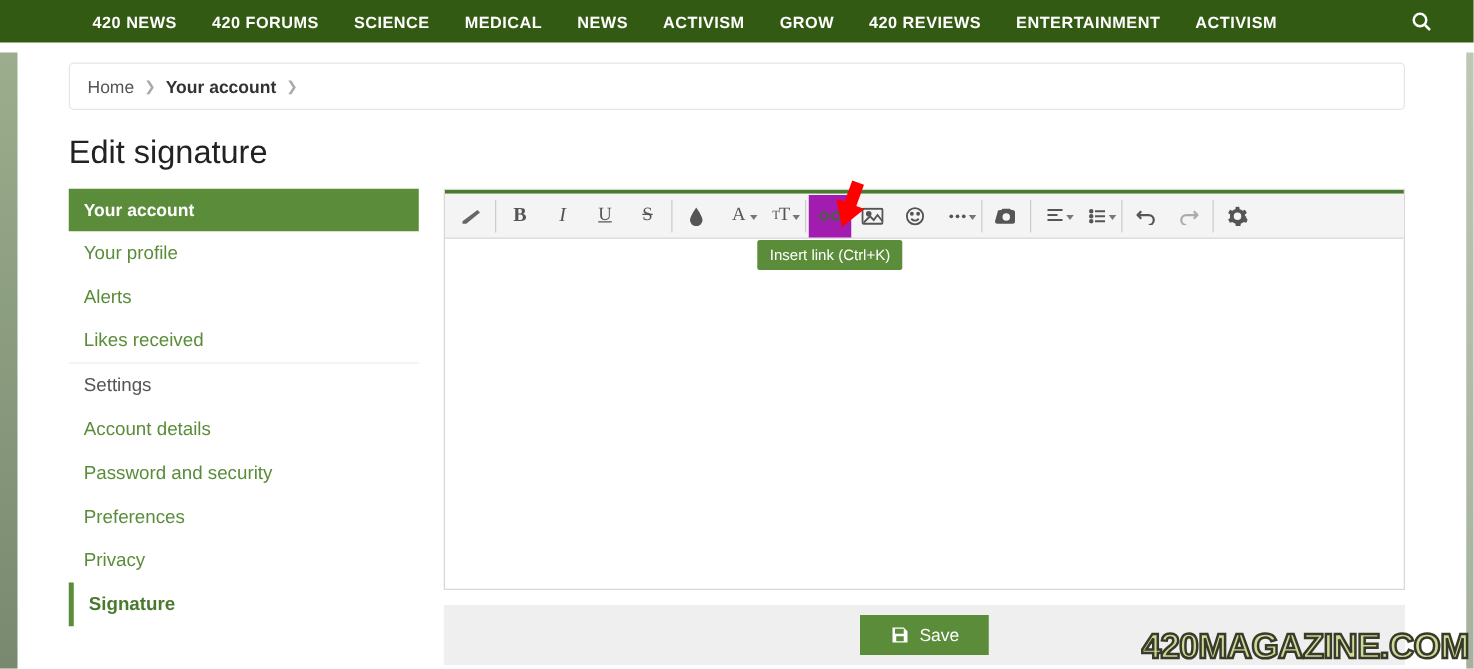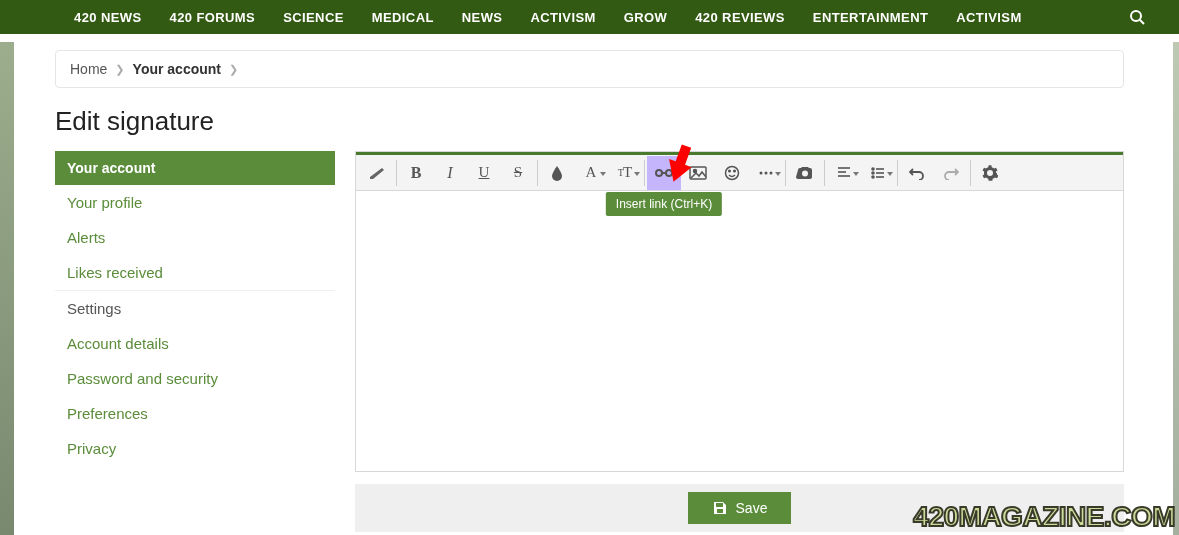--- a/index.html
+++ b/index.html
@@ -21,21 +21,21 @@
   .sidebar .hdr { background: #5a8c3a; color: #fff; font-weight: 600; padding: 9px 12px; font-size: 14px; }
   .sidebar .link { padding: 9px 12px; font-size: 15px; color: #5a8c3a; cursor: pointer; }
   .sidebar .group-label { padding: 9px 12px; font-size: 15px; color: #555; border-top: 1px solid #eee; }
   .sidebar .active { border-left: 4px solid #5a8c3a; font-weight: 700; color: #4a7a2e; }
   
   .main { flex: 1; }
   .editor-wrap { border: 1px solid #d8d8d8; background: #fff; position: relative; }
   .editor-topline { height: 3px; background: #4a7a2e; }
   .toolbar { display: flex; align-items: center; background: #f4f4f4; border-bottom: 1px solid #d8d8d8; height: 36px; padding: 0 4px; }
   .tbtn { width: 34px; height: 34px; display: flex; align-items: center; justify-content: center; color: #555; cursor: pointer; position: relative; }
-  .tbtn.hover { background: #c4b5fd; }
+  .tbtn.hover { background: #a21caf; }
   .sep { width: 1px; height: 26px; background: #ccc; margin: 0 2px; }
   .drop::after { content: ""; border-left: 3px solid transparent; border-right: 3px solid transparent; border-top: 4px solid #777; position: absolute; right: 2px; top: 16px; }
   .bold { font-weight: 700; font-family: Georgia, serif; font-size: 16px; }
   .ital { font-style: italic; font-family: Georgia, serif; font-size: 16px; }
   .under { text-decoration: underline; font-family: Georgia, serif; font-size: 15px; }
   .strike { text-decoration: line-through; font-family: Georgia, serif; font-size: 15px; }
   .editor-body { height: 280px; }
   .savebar { margin-top: 12px; background: #efefef; padding: 8px; text-align: center; }
   .savebtn { display: inline-flex; align-items: center; gap: 8px; background: #5a8c3a; color: #fff; border: none; padding: 8px 24px; font-size: 14px; cursor: pointer; }
   .tooltip { position: absolute; top: 36px; left: 50%; transform: translateX(-50%); background: #5a8c3a; color: #fff; font-size: 12px; padding: 5px 10px; white-space: nowrap; border-radius: 2px; z-index: 5; }
@@ -89,20 +89,21 @@
     <div class="sidebar">
       <div class="hdr">Your account</div>
       <div class="link">Your profile</div>
       <div class="link">Alerts</div>
       <div class="link">Likes received</div>
       <div class="group-label">Settings</div>
       <div class="link">Account details</div>
       <div class="link">Password and security</div>
       <div class="link">Preferences</div>
       <div class="link">Privacy</div>
+      <div class="link active">Signature</div>
     </div>
 
     <div class="main">
       <div class="editor-wrap">
         <div class="editor-topline"></div>
         <div class="toolbar">
 
           <div class="tbtn">
             <svg width="16" height="14" viewBox="0 0 16 14">
                 <path d="M1 11 L13 2 L15 4 L4 13 L1 13 Z" fill="#666"></path>

